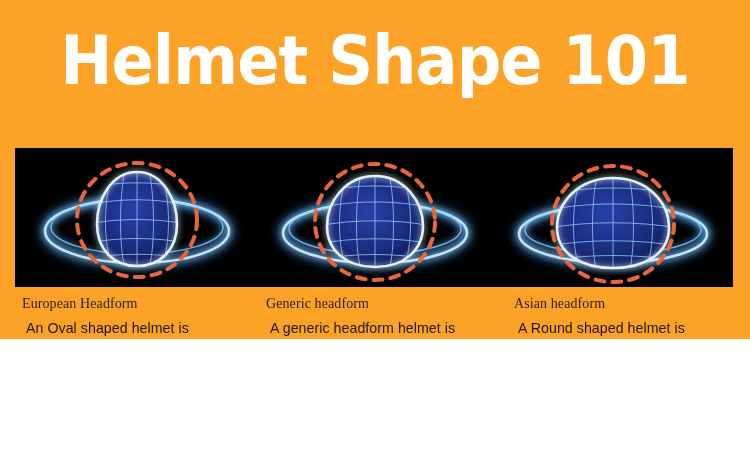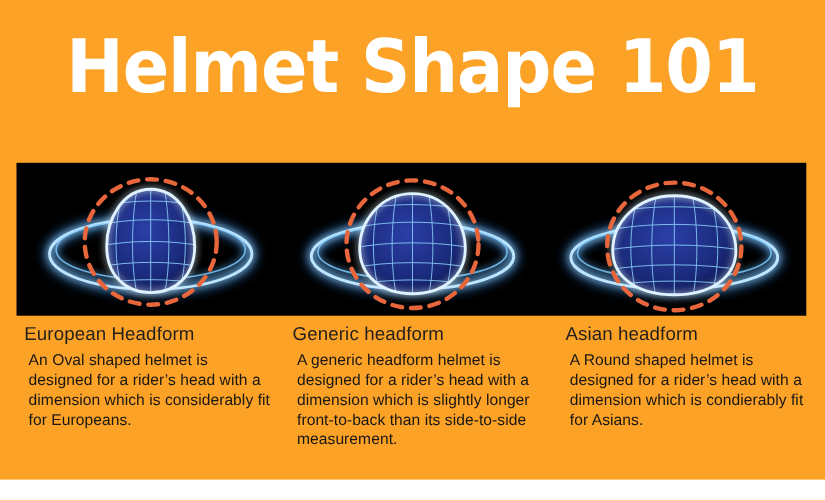--- a/index.html
+++ b/index.html
@@ -8,21 +8,21 @@
   }
   body {
     width: 750px;
     height: 455px;
     overflow: hidden;
     font-family: "Liberation Sans", sans-serif;
   }
   #poster {
     position: relative;
     width: 750px;
-    height: 436px;
+    height: 339px;
     background: #FCA227;
     overflow: hidden;
   }
 
   
   #title {
     position: absolute;
     left: 0;
     top: 22px;
     width: 750px;
@@ -63,22 +63,22 @@
   .column {
     position: absolute;
     top: 293px;
   }
   .column.c1 { left: 22px; width: 232px; }
   .column.c2 { left: 266px; width: 234px; }
   .column.c3 { left: 514px; width: 228px; }
 
   .col-heading {
     color: #231f1c;
-    font-family: Liberation Sans, sans-serif;
-    font-size: 17px;
+    font-family: Liberation Serif, serif;
+    font-size: 14px;
     font-weight: normal;
     line-height: 22px;
     margin: 0 0 4px 0;
     letter-spacing: 0.1px;
   }
   .col-body {
     color: #1a1714;
     font-family: "Liberation Sans", sans-serif;
     font-size: 14.2px;
     line-height: 18px;

